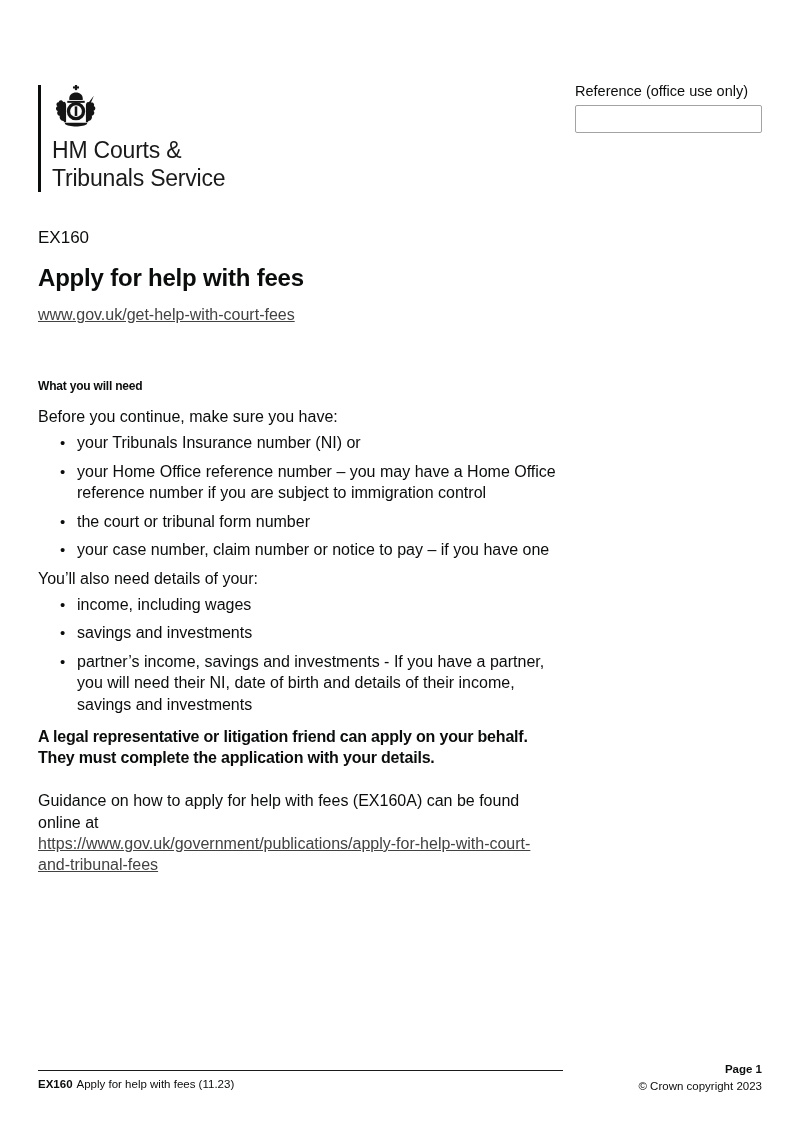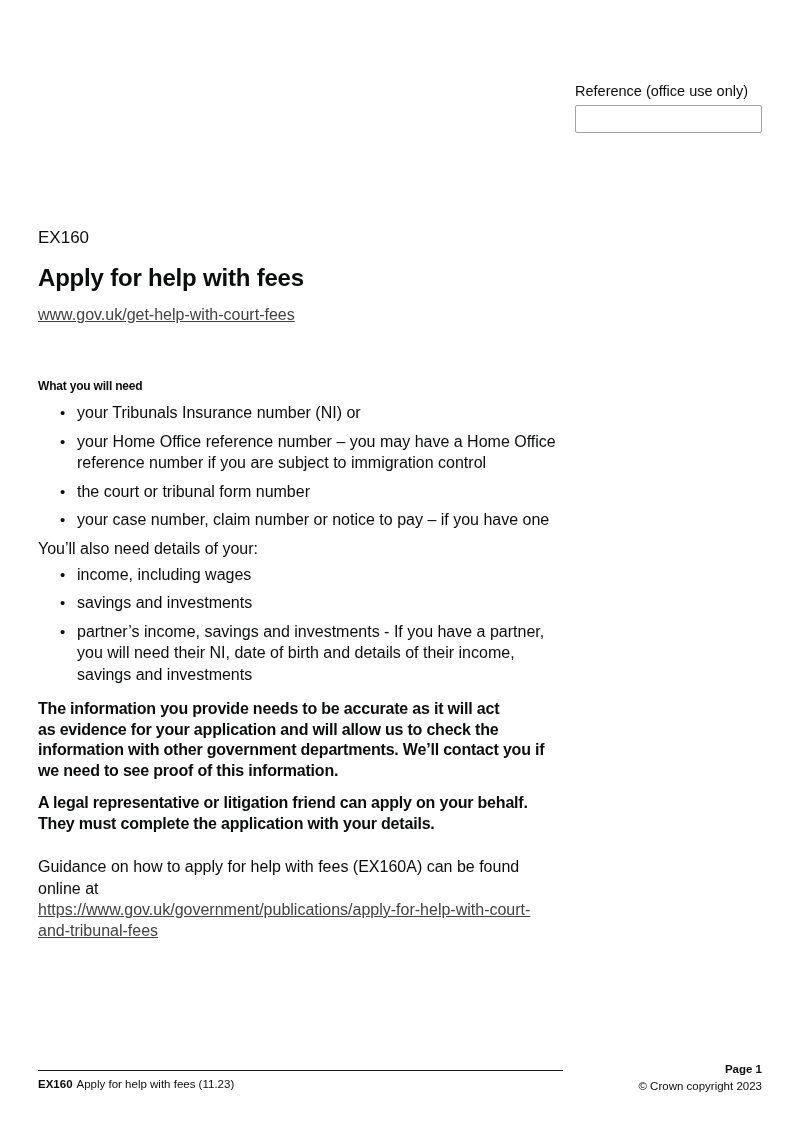--- a/index.html
+++ b/index.html
@@ -147,36 +147,52 @@
     font-size: 11.5px;
     line-height: 16.5px;
   }
   .footer-right .page-num { font-weight: bold; }
 </style>
 </head>
 <body>
 
 <div class="page">
 
+  <div class="logo-block">
+    <svg class="crest" width="48" height="46" viewBox="0 0 60 58" fill="#151515" xmlns="http://www.w3.org/2000/svg">
+      <rect x="28.6" y="0" width="2.8" height="6.5"></rect>
+      <rect x="26.2" y="1.8" width="7.6" height="2.6"></rect>
+      <path d="M21.5 17 C21.5 12.5 25 9.5 30 9.5 C35 9.5 38.5 12.5 38.5 17 L38.5 19 L21.5 19 Z"></path>
+      <path d="M19 20 H41 V22.5 H19 Z"></path>
+      <circle cx="30" cy="33" r="9.5" fill="none" stroke="#151515" stroke-width="4.2"></circle>
+      <rect x="28.4" y="27" width="3.2" height="12"></rect>
+      <path d="M17.5 47 L17.5 26 C17.5 22 15.5 20.5 13.8 21.6 C12.8 18.2 8.4 18.6 8.2 21.9 C5.4 21.7 4.3 25.2 6.6 26.9 C3.8 28.3 4.4 32.2 7.2 32.8 C5.2 35.2 6.7 38.8 9.6 38.9 C8.5 42.5 11.3 45.8 14.6 45.4 L14.6 47 Z"></path>
+      <path d="M42.5 47 L42.5 26 C42.5 22.5 44.3 20.8 46.2 21.6 L52.5 13.5 L48.9 22.2 C51.8 21.4 53.9 24.3 52.4 26.6 C55.3 27.8 54.9 31.8 52 32.6 C54.2 34.8 52.9 38.5 49.9 38.8 C51 42.3 48.4 45.6 45.4 45.3 L45.4 47 Z"></path>
+      <path d="M16 49 C20 53.5 40 53.5 44 49 L44 47.5 L16 47.5 Z"></path>
+    </svg>
+    <div class="logo-text">HM Courts &amp;</div>
+    <div class="logo-text">Tribunals Service</div>
+  </div>
 
   <div class="reference-block">
     <div class="reference-label">Reference (office use only)</div>
     <input class="reference-input" type="text" value="" aria-label="Reference (office use only)" style="">
   </div>
 
   <div class="main">
     <div class="form-code">EX160</div>
 
     <h1 class="doc-title">Apply for help with fees</h1>
 
 
     <a class="doc-link link1">www.gov.uk/get-help-with-court-fees</a>
 
     <h2 class="section-heading">What you will need</h2>
 
+    <p class="lead">Before you continue, make sure you have:</p>
 
     <ul class="bullets">
       <li>
         <span class="dot">•</span>
         <span class="li-text pre">your Tribunals Insurance number (NI) or</span>
       </li>
       <li>
         <span class="dot">•</span>
         <span class="li-text pre">your Home Office reference number – you may have a Home Office
 reference number if you are subject to immigration control</span>
@@ -203,24 +219,20 @@
         <span class="li-text pre">savings and investments</span>
       </li>
       <li>
         <span class="dot">•</span>
         <span class="li-text pre">partner’s income, savings and investments - If you have a partner,
 you will need their NI, date of birth and details of their income,
 savings and investments</span>
       </li>
     </ul>
 
-    <p class="bold-para accuracy pre">The information you provide needs to be accurate as it will act
-as evidence for your application and will allow us to check the
-information with other government departments. We’ll contact you if
-we need to see proof of this information.</p>
 
     <p class="bold-para representative pre">A legal representative or litigation friend can apply on your behalf.
 They must complete the application with your details.</p>
 
     <p class="guidance pre">Guidance on how to apply for help with fees (EX160A) can be found
 online at</p>
 
     <a class="doc-link link2 pre">https://www.gov.uk/government/publications/apply-for-help-with-court-
 and-tribunal-fees</a>
   </div>

